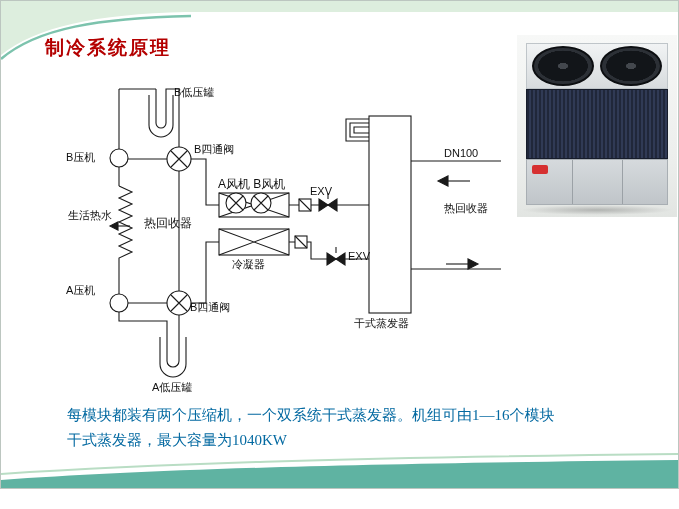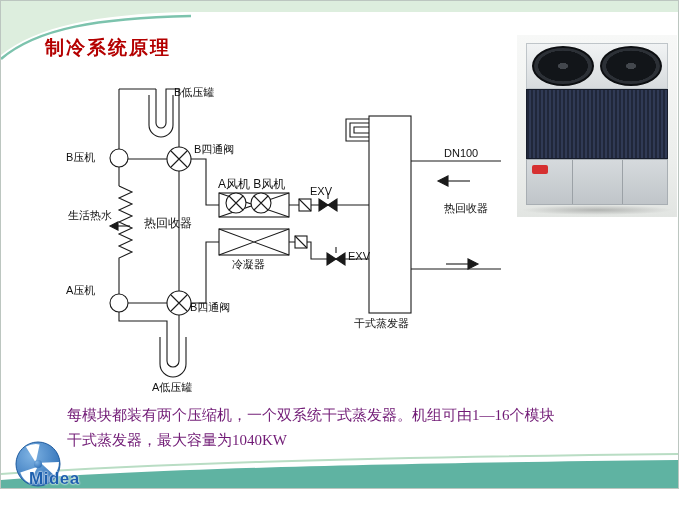--- a/index.html
+++ b/index.html
@@ -21,21 +21,21 @@
   .diagram-svg{position:absolute;left:0;top:0;width:460px;height:330px;}
   .dlabel{
     position:absolute;font-size:11px;color:#111;white-space:nowrap;line-height:13px;
     font-family:Liberation Sans, sans-serif;
   }
   .dlabel.small{font-size:12px;}
   
   .footer-text{
     position:absolute;left:66px;top:402px;width:566px;z-index:2;
     font-family:"Liberation Serif","DejaVu Serif",serif;
-    font-size:15px;line-height:25px;color:#701a75;
+    font-size:15px;line-height:25px;color:#0369a1;
   }
   
   .product{
     position:absolute;left:516px;top:34px;width:160px;height:182px;z-index:2;
     background:linear-gradient(180deg,#f7f8f7 0%,#eceeec 70%,#e2e5e2 100%);
   }
   .unit{position:absolute;left:9px;top:8px;width:142px;height:162px;}
   .fan-deck{position:absolute;top:0;left:0;right:0;height:46px;box-sizing:border-box;
     background:linear-gradient(#f1f3f4,#d7dbde);border:1px solid #bfc5c9;}
   .fan{position:absolute;top:2px;width:62px;height:40px;border-radius:50%;box-sizing:border-box;
@@ -198,32 +198,14 @@
       </div>
     </div>
     <div class="unit-shadow"></div>
   </div>
 
   <div class="footer-text">
     <div>每模块都装有两个压缩机，一个双系统干式蒸发器。机组可由1—16个模块</div>
     <div>干式蒸发器，最大容量为1040KW</div>
   </div>
 
-  <div class="midea-logo">
-    <svg width="50" height="50" viewBox="-25 -25 50 50">
-      <defs>
-        <radialGradient id="mg" cx="35%" cy="30%" r="80%">
-          <stop offset="0" stop-color="#7fb3e3"></stop>
-          <stop offset="1" stop-color="#2a6cb5"></stop>
-        </radialGradient>
-      </defs>
-      <circle r="22" fill="url(#mg)" stroke="#1d5a9e"></circle>
-      <g fill="#fff" transform="rotate(20)">
-        <path d="M2,-2 L19,-9 A20,20 0 0 1 19,5 Z"></path>
-        <path transform="rotate(120)" d="M2,-2 L19,-9 A20,20 0 0 1 19,5 Z"></path>
-        <path transform="rotate(240)" d="M2,-2 L19,-9 A20,20 0 0 1 19,5 Z"></path>
-      </g>
-      <circle r="4" fill="url(#mg)"></circle>
-    </svg>
-    <div class="midea-text">Midea</div>
-  </div>
 
 </div>
 
 </body></html>

